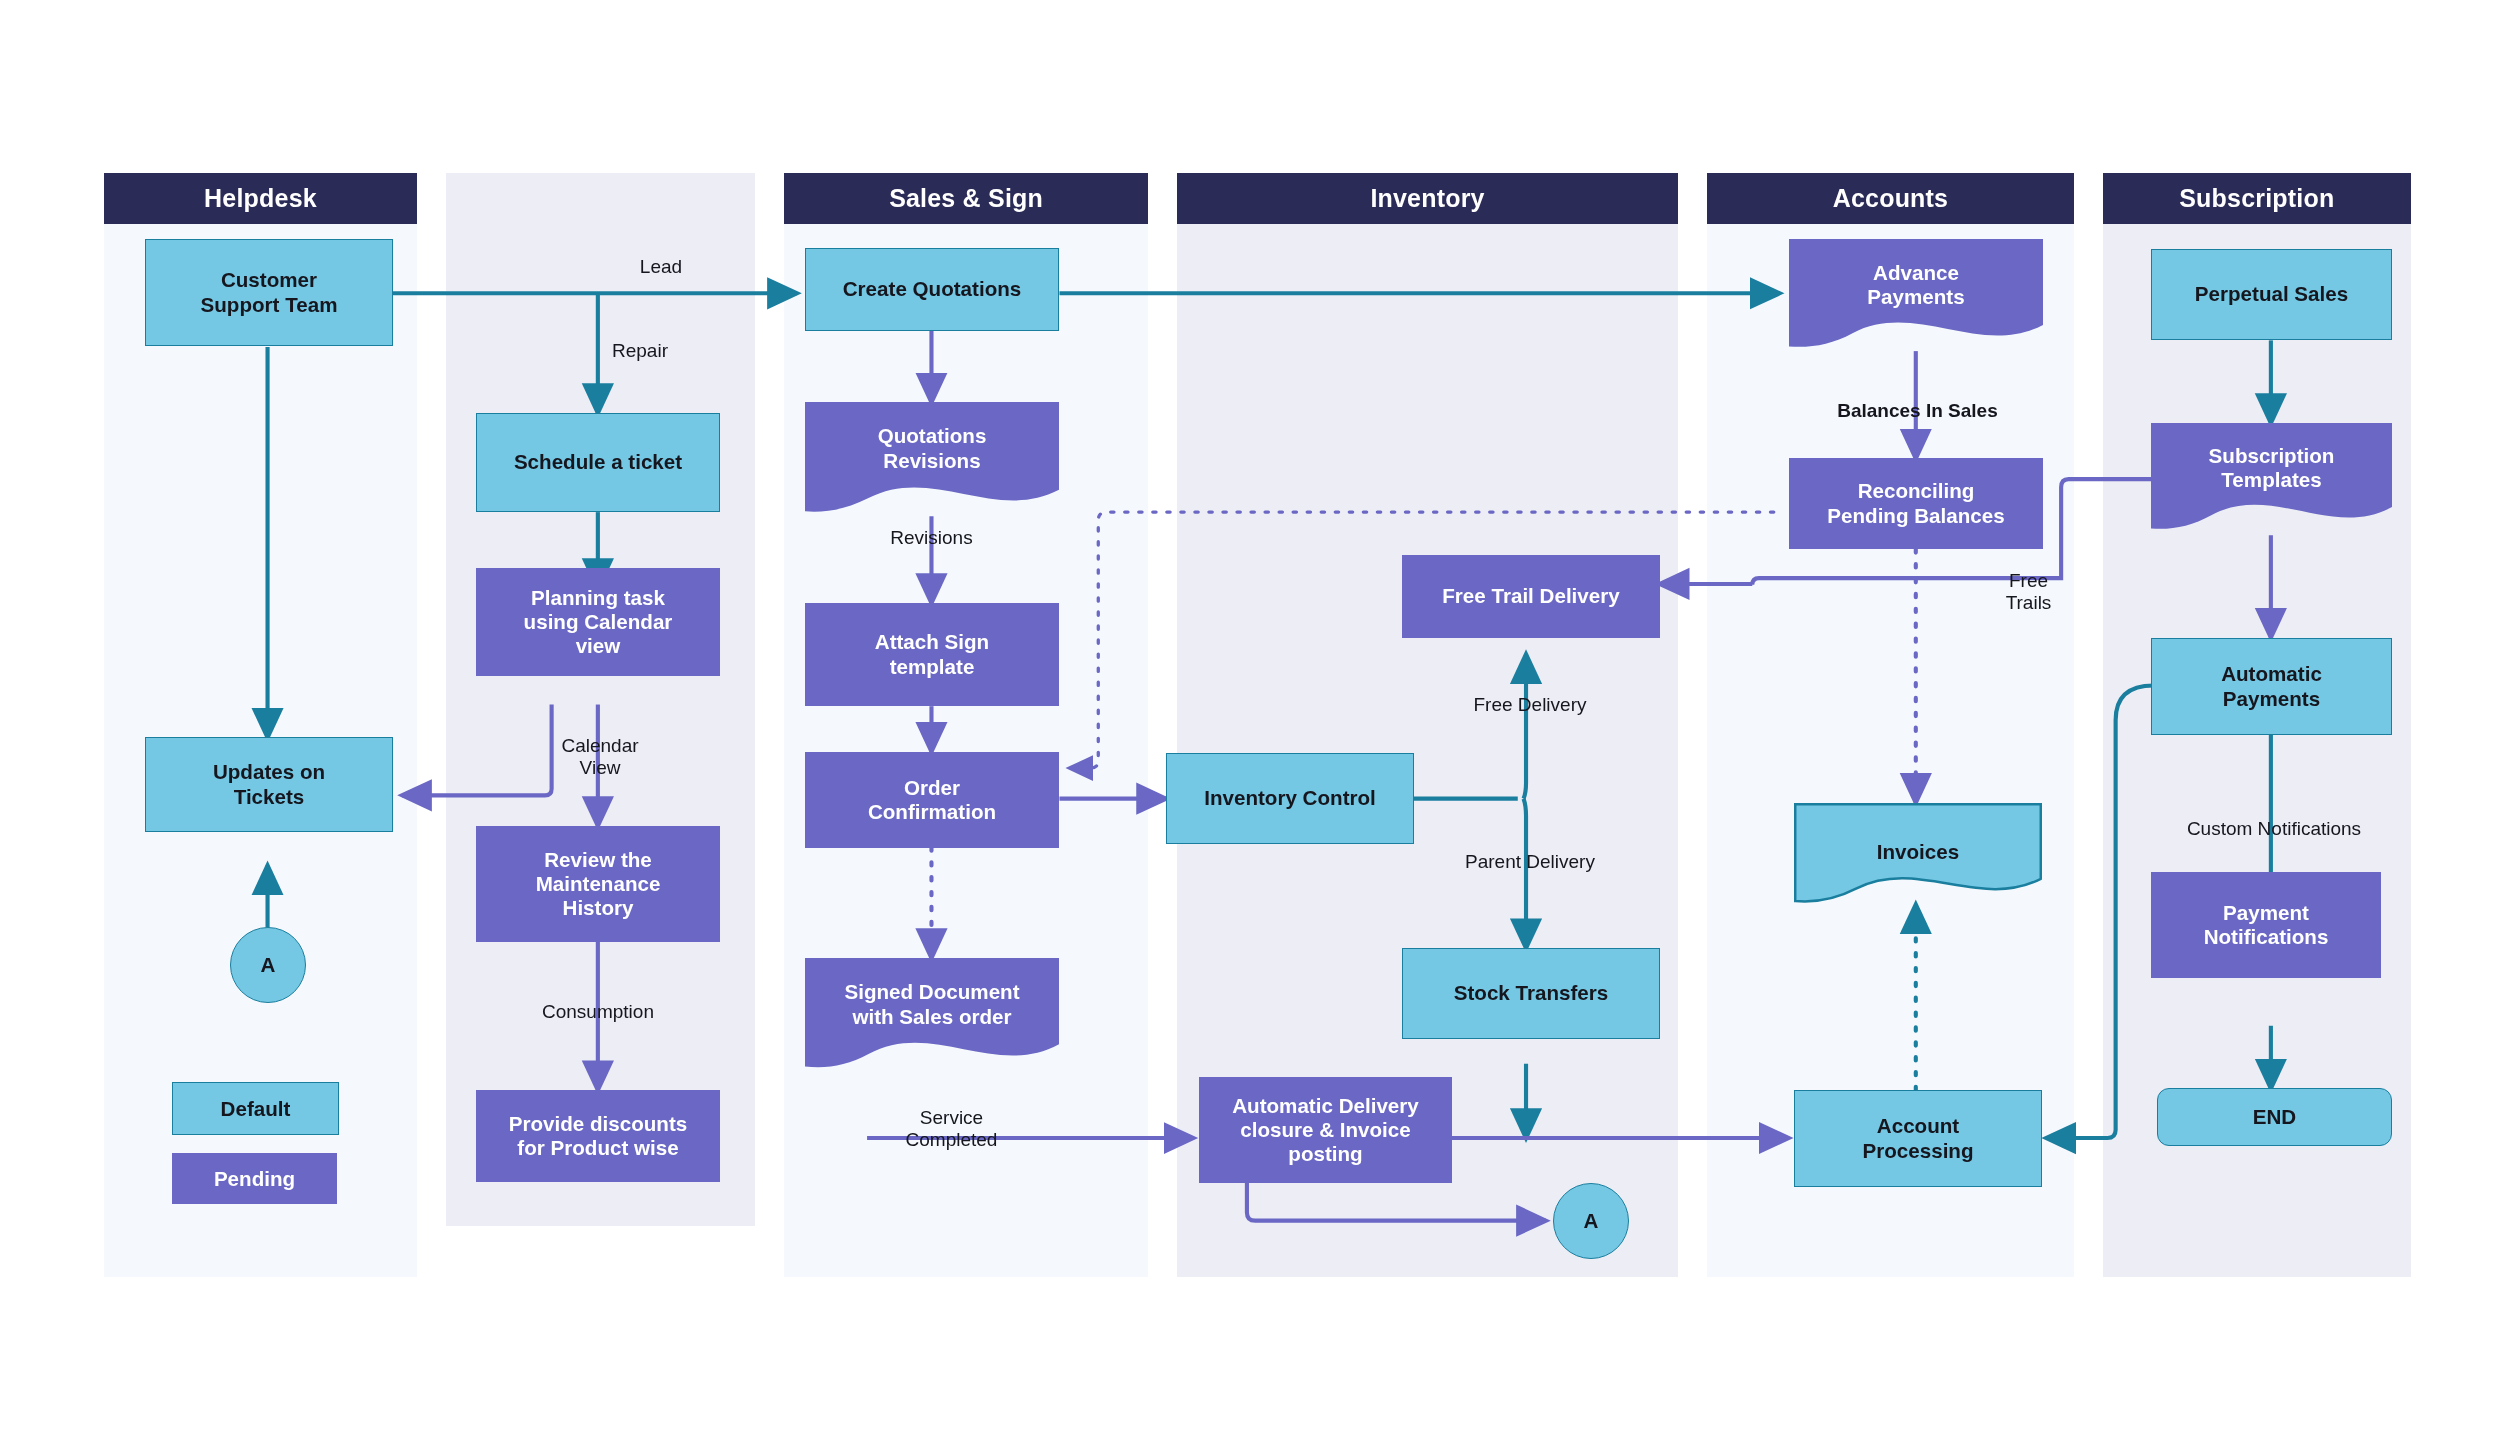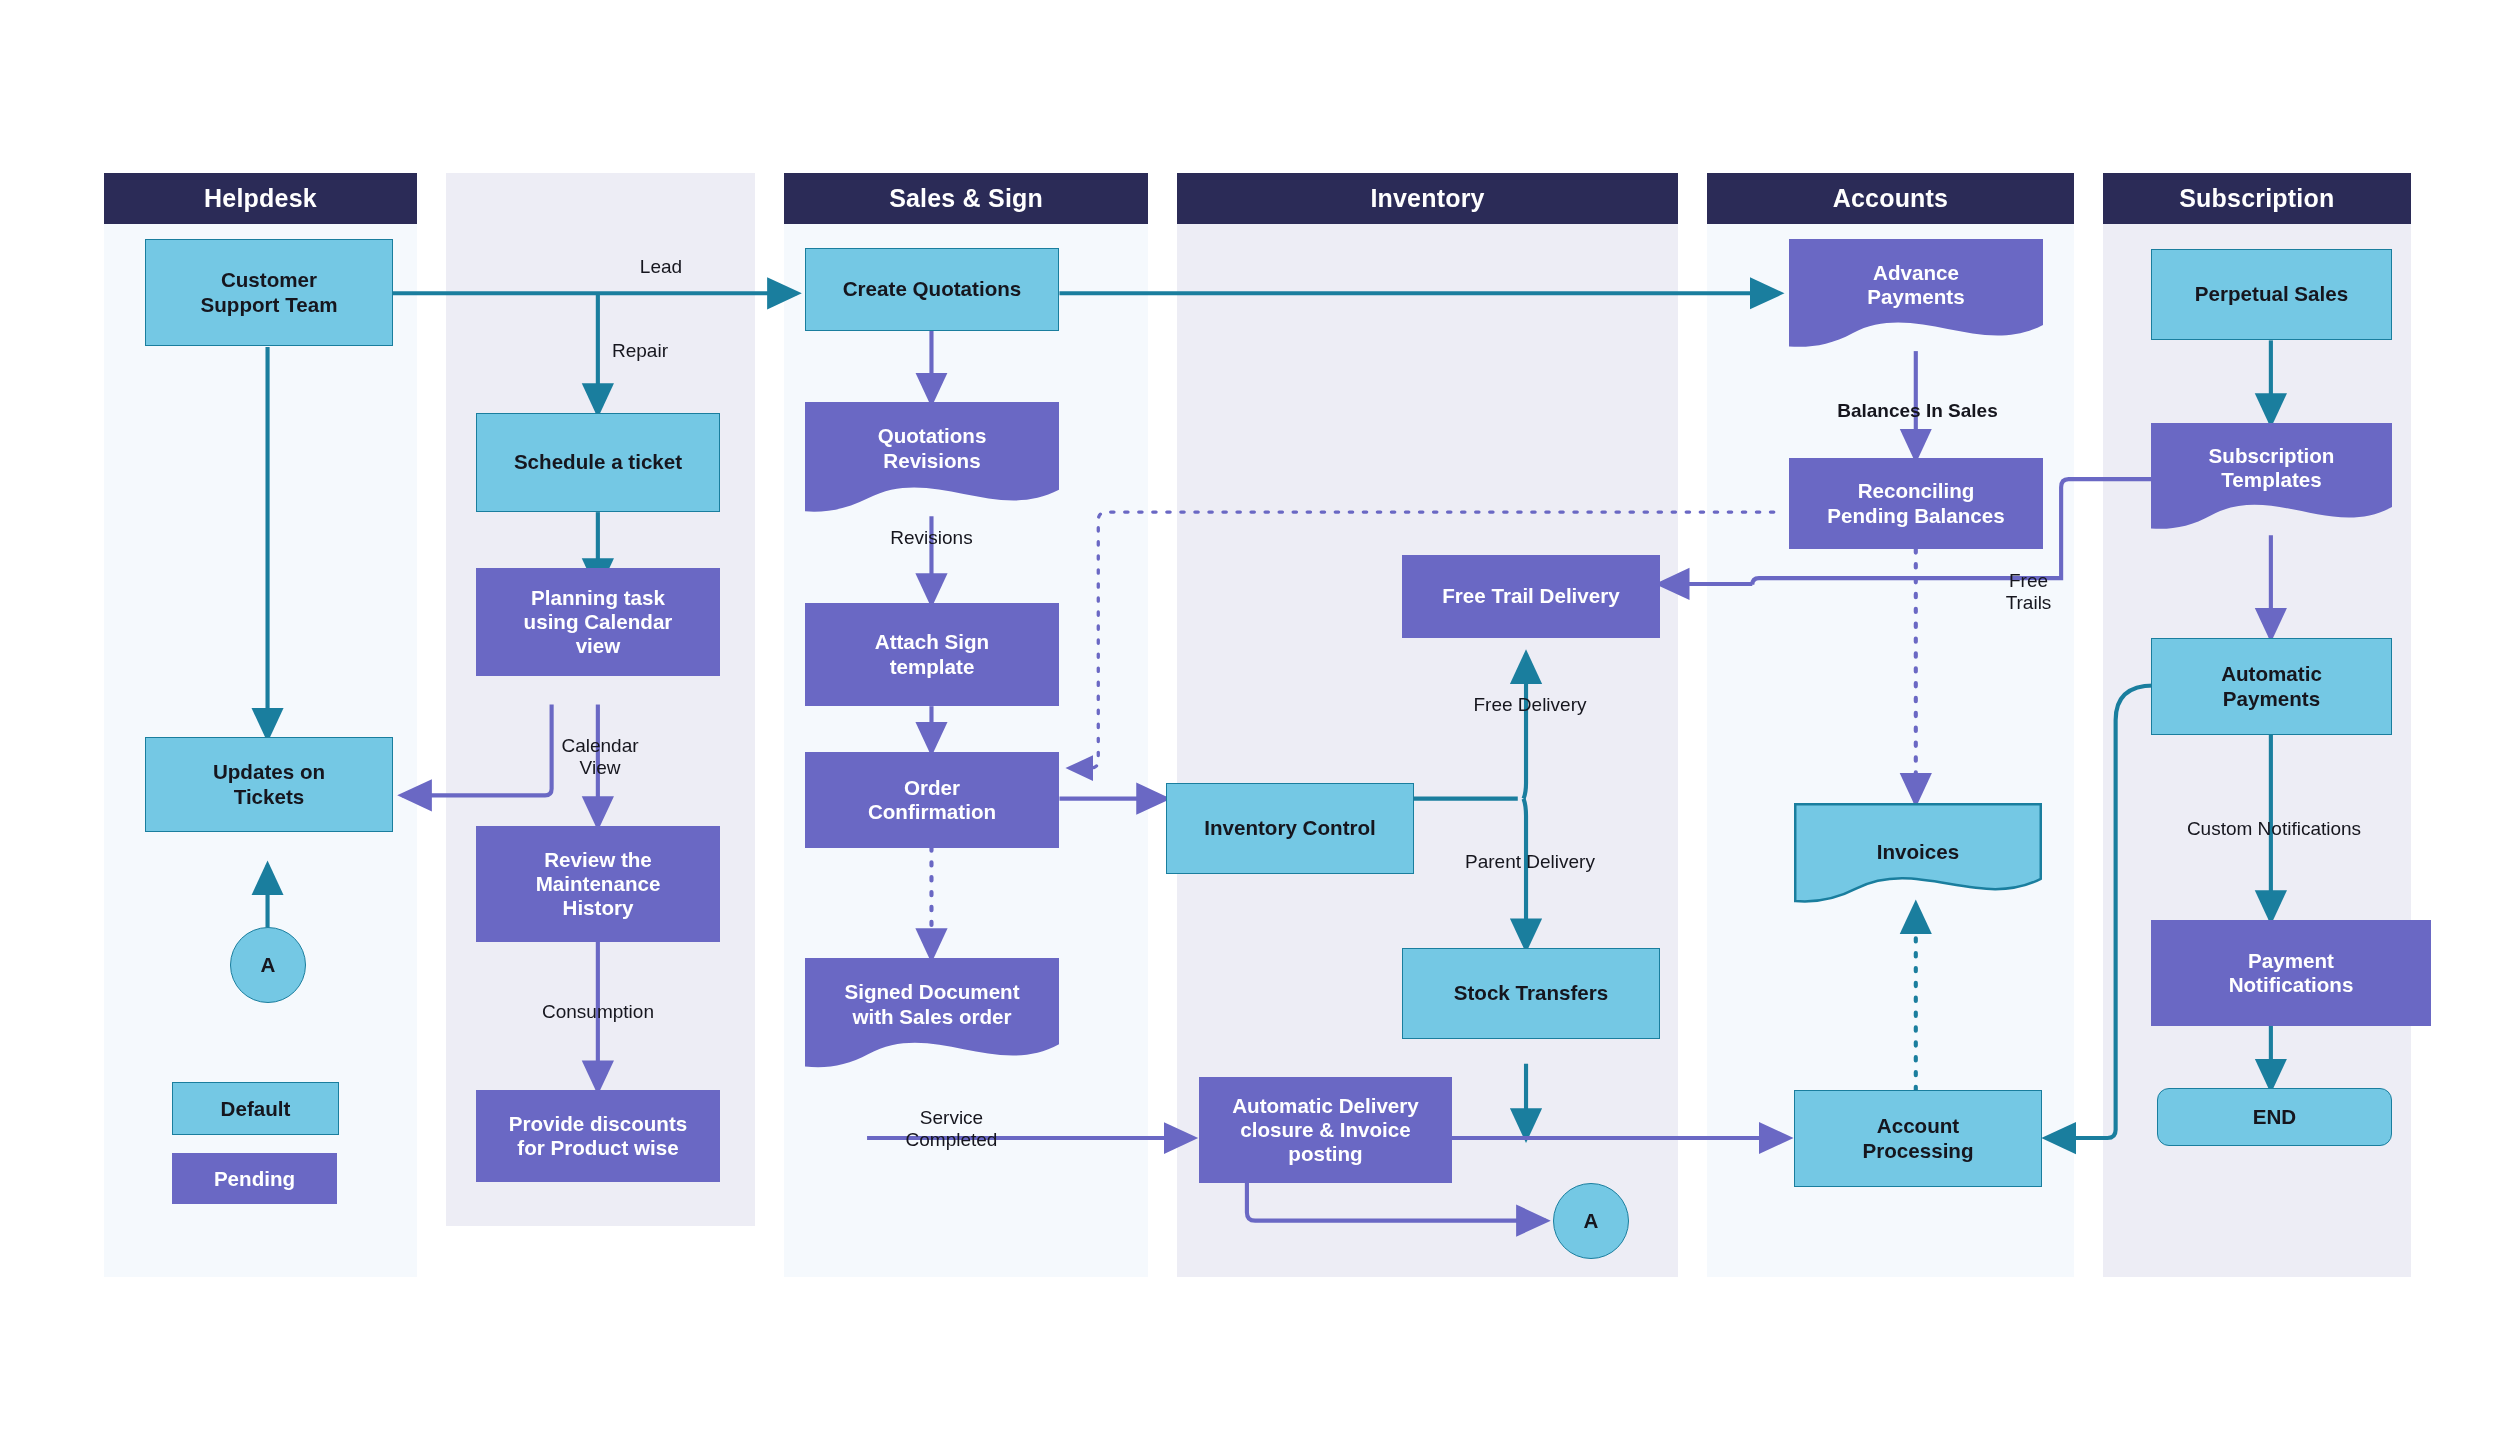--- a/index.html
+++ b/index.html
@@ -207,21 +207,21 @@
   </div>
 
   <div class="node purple wavy" style="left:805px;top:958px;width:254px;height:116px">
     <svg class="wv" viewBox="0 0 308 140" preserveAspectRatio="none">
       <path d="M0,0 H308 V104 C231,146 154,74 77,116 C51,130 26,134 0,131 Z" fill="#6A68C4"></path>
     </svg>
     <span class="t" style="margin-bottom: 23px; white-space: pre-line;">Signed Document
 with Sales order</span>
   </div>
 
-  <div class="node teal" style="left:1166px;top:783px;width:248px;height:91px">
+  <div class="node teal" style="left:1166px;top:753px;width:248px;height:91px">
     <span class="t" style="white-space: pre-line;">Inventory Control</span>
   </div>
 
   <div class="node purple" style="left:1402px;top:555px;width:258px;height:83px">
     <span class="t" style="white-space: pre-line;">Free Trail Delivery</span>
   </div>
 
   <div class="node teal" style="left:1402px;top:948px;width:258px;height:91px">
     <span class="t" style="white-space: pre-line;">Stock Transfers</span>
   </div>
@@ -271,21 +271,21 @@
     </svg>
     <span class="t" style="margin-bottom: 21.5px; white-space: pre-line;">Subscription
 Templates</span>
   </div>
 
   <div class="node teal" style="left:2151px;top:638px;width:241px;height:97px">
     <span class="t" style="white-space: pre-line;">Automatic
 Payments</span>
   </div>
 
-  <div class="node purple" style="left:2151px;top:920px;width:280px;height:106px">
+  <div class="node purple" style="left:2151px;top:872px;width:230px;height:106px">
     <span class="t" style="white-space: pre-line;">Payment
 Notifications</span>
   </div>
 
   <div class="node teal term" style="left:2157px;top:1088px;width:235px;height:58px">
     <span class="t" style="white-space: pre-line;">END</span>
   </div>
 
   <div class="elabel" style="left: 603px; top: 256px; width: 116px; white-space: pre-line;">Lead</div>
   <div class="elabel" style="left: 582px; top: 340px; width: 116px; white-space: pre-line;">Repair</div>

